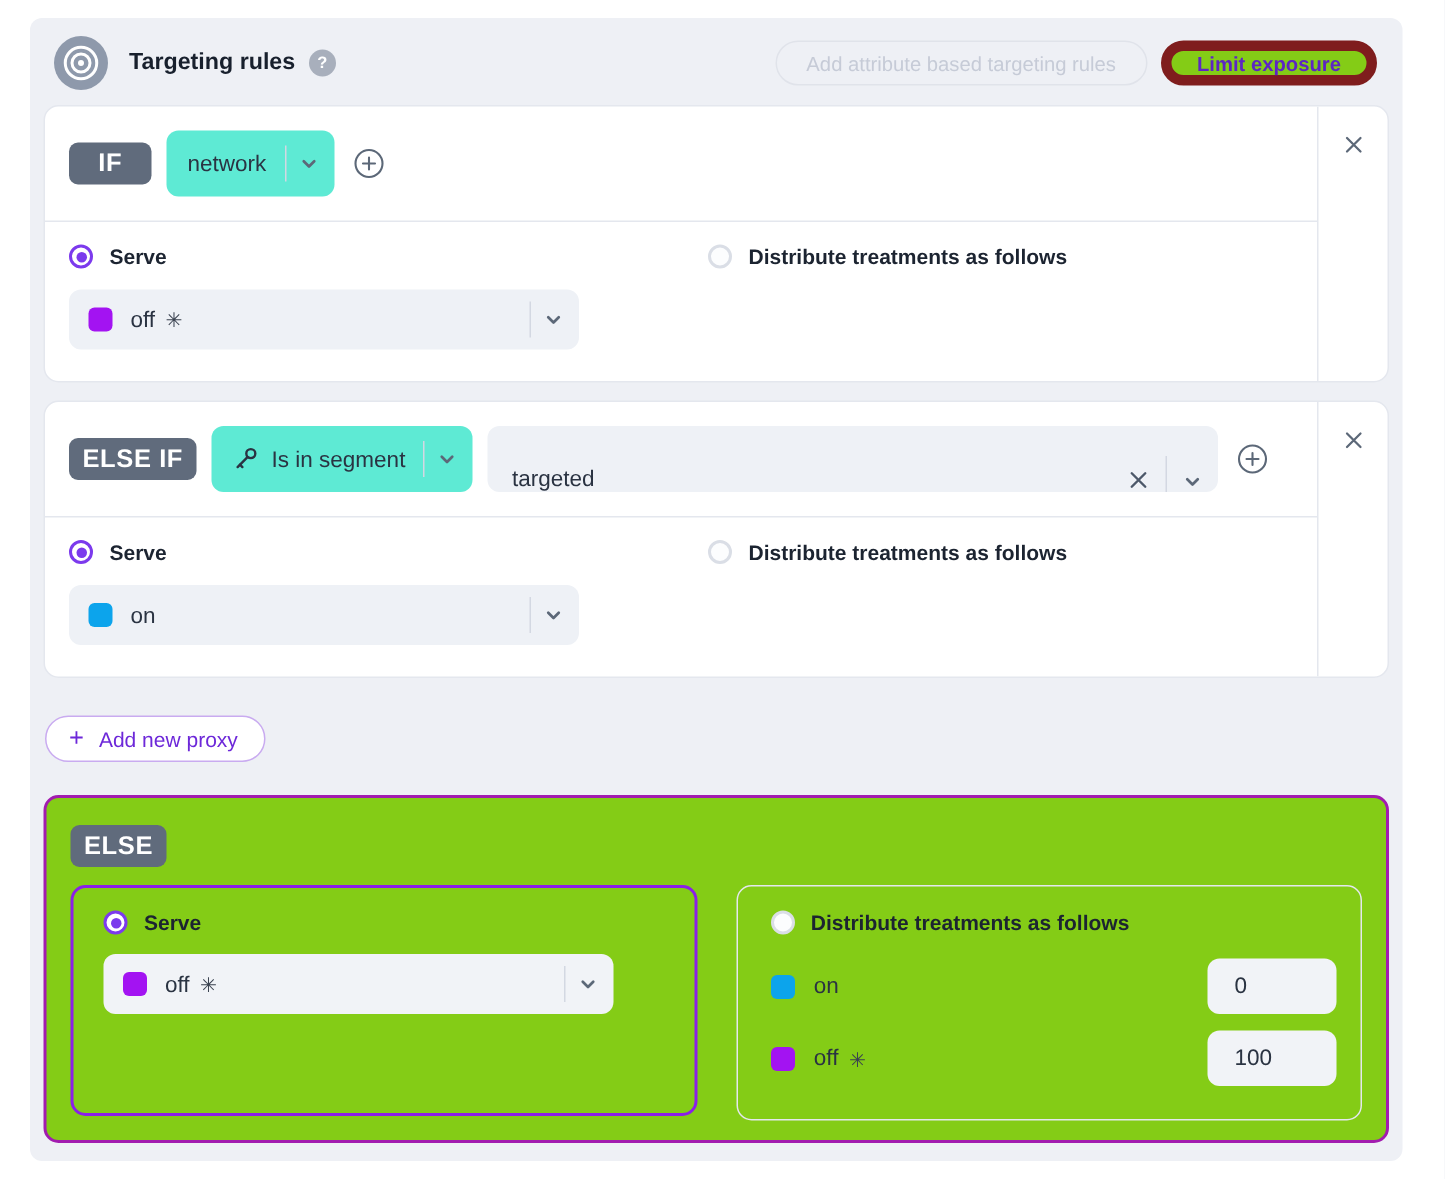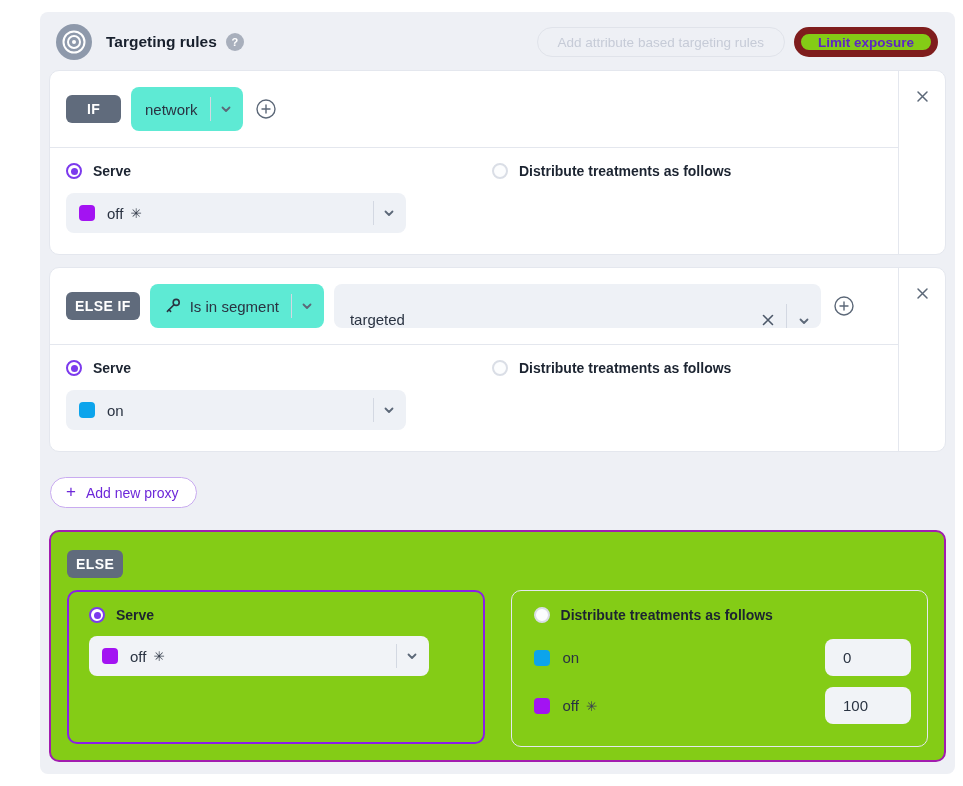--- a/index.html
+++ b/index.html
@@ -2,21 +2,21 @@
 <html><head>
 <meta charset="utf-8">
 <style>
   * { box-sizing: border-box; }
   html,body { margin:0; padding:0; }
   body {
     width:963px; height:786px; background:#ffffff; position:relative; overflow:hidden;
     font-family:"Liberation Sans", sans-serif; color:#1e2633;
     -webkit-font-smoothing:antialiased;
   }
-  .panel { position:absolute; left:40px; top:12px; width:915px; height:762px;
+  .panel { position:absolute; left:20px; top:12px; width:915px; height:762px;
     background:#eef0f5; border-radius:8px; padding:12px 8px 0 8px; }
 
   
   .header-row { display:flex; align-items:center; height:36px; margin:0 9px 10px 8px; }
   .target-badge { width:36px; height:36px; border-radius:50%; background:#8e99ab;
     display:flex; align-items:center; justify-content:center; flex:none; }
   .page-title { margin-left:14px; font-size:15.5px; font-weight:bold; color:#18202d; }
   .help-dot { width:18px; height:18px; border-radius:50%; background:#a8afbc; color:#fff;
     font-size:11px; font-weight:bold; display:flex; align-items:center; justify-content:center;
     margin-left:9px; }
@@ -27,21 +27,21 @@
   .btn-accent { border:7px solid #7f1d1d; color:#5d25c4; background:#84cc16; font-weight:700; padding:0 17px; }
 
   
   .rule-card { display:flex; background:#fff; border:1px solid #e4e7ee; border-radius:10px;
     margin:0 1px 12px 1px; height:185px; overflow:hidden; }
   .rule-main { flex:1; display:flex; flex-direction:column; border-right:1px solid #e4e7ee; }
   .rule-side { width:46px; flex:none; display:flex; justify-content:center; align-items:flex-start; padding-top:19px; }
 
   .cond-row { display:flex; align-items:center; gap:10px; padding:16px; height:77px;
     border-bottom:1px solid #e4e7ee; flex:none; }
-  .badge { background:#606b7c; color:#fff; font-size:14px; font-weight:bold; letter-spacing:.4px;
+  .badge { background:#606b7c; color:#fff; font-size:17px; font-weight:bold; letter-spacing:.4px;
     border-radius:6px; height:28px; min-width:55px; padding:0 9px; display:flex; align-items:center;
     justify-content:center; flex:none; }
   .select { background:#5eead4; border-radius:8px; height:44px; display:flex; align-items:center;
     padding:0 10px 0 14px; font-size:15px; color:#2a3342; flex:none; }
   .select .lbl { margin-right:12px; white-space:nowrap; }
   .select .m-icon { margin-right:8px; display:flex; }
   .vsep { width:1px; height:24px; background:#d3d8e2; margin-right:8px; flex:none; }
   .chev { display:flex; align-items:center; }
 
   .value-input { width:408px; height:44px; border:2px solid #9d2fe8; border-radius:9px;

